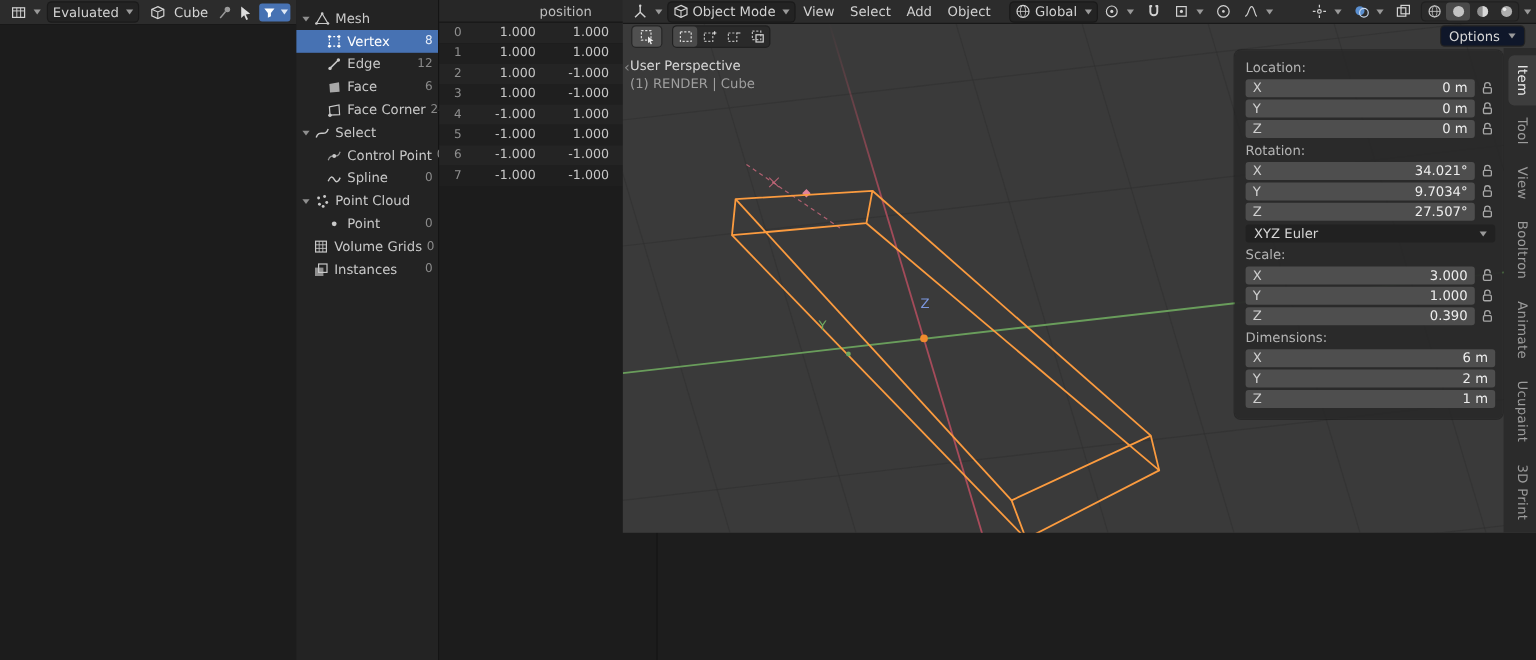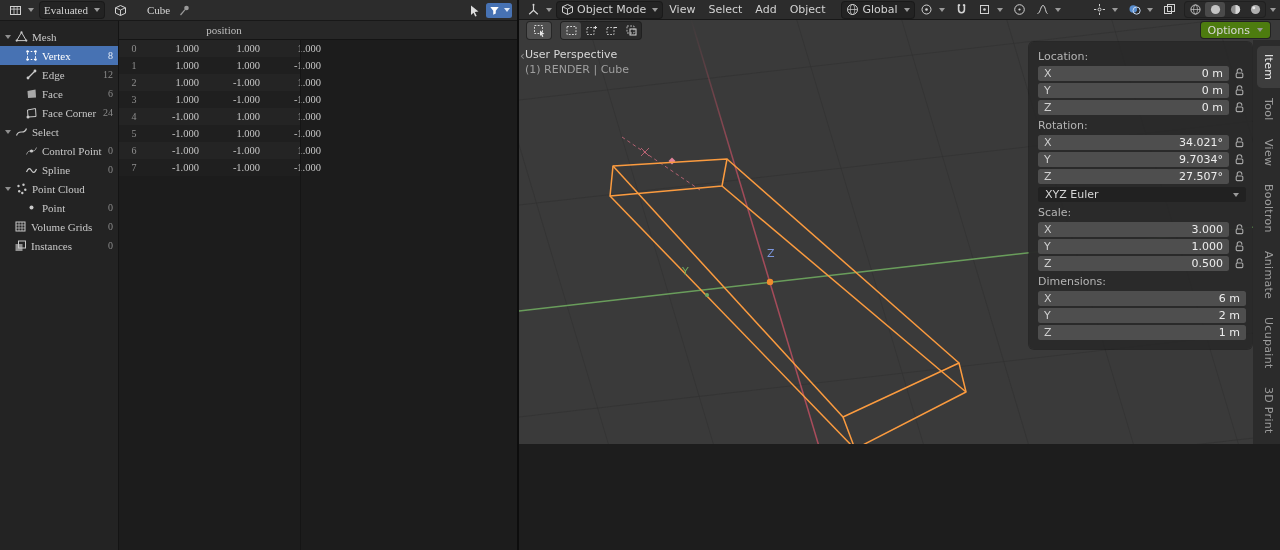--- a/index.html
+++ b/index.html
@@ -9,25 +9,25 @@
 button{font:inherit;color:inherit;background:none;border:none;padding:0;cursor:default;}
 .spacer{flex:1;}
 .ic{width:13px;height:13px;flex:0 0 auto;display:block;}
 .caret{width:0;height:0;border-left:3px solid transparent;border-right:3px solid transparent;border-top:4px solid #9a9a9a;display:inline-block;margin-left:3px;flex:0 0 auto;}
 .tri{width:0;height:0;display:inline-block;flex:0 0 auto;}
 .tri.down{border-left:3.5px solid transparent;border-right:3.5px solid transparent;border-top:4.5px solid #c0c0c0;}
 .tri.right{border-top:3.5px solid transparent;border-bottom:3.5px solid transparent;border-left:4.5px solid #c0c0c0;}
 .tri.small{border-left-width:3px;border-right-width:3px;border-top-width:4px;border-top-color:#8f8f8f;}
 
 
-.spreadsheet{position:absolute;left:0;top:0;width:517px;height:550px;background:#1c1c1c;border-right:2px solid #0d0d0d;display:flex;flex-direction:column;font-family:Liberation Serif, serif;}
+.spreadsheet{position:absolute;left:0;top:0;width:517px;height:550px;background:#1c1c1c;border-right:2px solid #0d0d0d;display:flex;}
 .ss-header{height:20px;flex:0 0 20px;background:#2c2c2c;border-bottom:1px solid #181818;display:flex;align-items:center;gap:2px;padding:0 5px;}
 .hbtn{display:flex;align-items:center;gap:3px;padding:1px 4px;border-radius:3px;height:16px;color:#d2d2d2;}
 .pill{background:#232323;box-shadow:0 0 0 1px #1a1a1a;}
-.ss-crumb{display:flex;align-items:center;gap:20px;margin-left:8px;color:#d6d6d6;}
+.ss-crumb{display:flex;align-items:center;gap:7px;margin-left:8px;color:#d6d6d6;}
 .filter-btn{width:26px;height:15px;background:#4772b3;border-radius:2.5px;display:flex;align-items:center;justify-content:center;gap:1px;margin-left:3px;}
 .filter-btn .caret{border-top-color:#dfe8f5;}
 .ss-body{flex:1;display:flex;min-height:0;}
 .ss-tree{width:118px;flex:0 0 118px;background:#232323;border-right:1px solid #141414;padding-top:6px;}
 .tree-item{height:19px;display:flex;align-items:center;gap:4px;padding:0 5px;color:#c9c9c9;white-space:nowrap;}
 .tree-item.child{padding-left:25px;}
 .tree-item.nochev{padding-left:14px;}
 .tree-item.selected{background:#4772b3;color:#fff;align-items:center;}
 .tree-count{margin-left:auto;color:#8a8a8a;font-size:10px;}
 .tree-item.selected .tree-count{color:#e4ebf7;}
@@ -46,21 +46,21 @@
 .vp-header{position:absolute;top:0;left:0;right:0;height:19px;background:#2c2c2c;border-bottom:1px solid #181818;display:flex;align-items:center;padding:0 4px;gap:1px;z-index:20;}
 .menu{padding:0 6px;line-height:19px;color:#d2d2d2;}
 .hgroup{display:flex;align-items:center;gap:2px;margin-left:10px;}
 .scene{position:absolute;left:0;top:19px;width:761px;height:531px;z-index:1;}
 .vp-toolbar{position:absolute;top:22px;left:8px;display:flex;gap:10px;align-items:center;z-index:6;}
 .tool-btn{width:24px;height:17px;background:#3d3d3d;border-radius:3px;display:flex;align-items:center;justify-content:center;box-shadow:0 0 0 1px #262626;}
 .tool-btn.activetool{background:#505050;}
 .tool-group{display:flex;background:#2a2a2a;border-radius:3px;box-shadow:0 0 0 1px #202020;}
 .tool-group .tool-btn{background:transparent;box-shadow:none;width:20px;}
 .tool-group .tool-btn.sel{background:#4a4a4a;border-radius:3px;}
-.options-btn{position:absolute;top:22px;right:10px;height:16px;background:#4d7c0f;border-radius:3px;display:flex;align-items:center;gap:4px;padding:0 7px;color:#d8d8d8;z-index:7;box-shadow:0 0 0 1px #222;}
+.options-btn{position:absolute;top:22px;right:10px;height:16px;background:#0f172a;border-radius:3px;display:flex;align-items:center;gap:4px;padding:0 7px;color:#d8d8d8;z-index:7;box-shadow:0 0 0 1px #222;}
 .vp-text1{position:absolute;left:6px;top:48px;color:#d8d8d8;z-index:4;}
 .vp-text2{position:absolute;left:6px;top:63px;color:#9f9f9f;z-index:4;}
 .expand-arrow{position:absolute;left:1px;top:50px;color:#8b8b8b;z-index:4;font-size:12px;line-height:12px;}
 
 
 .npanel{position:absolute;top:42px;right:28px;width:208px;background:rgba(41,41,41,.97);border-radius:5px;padding:4px 6px 7px 9px;z-index:10;box-shadow:0 0 0 1px rgba(0,0,0,.3);}
 .panel-head{display:flex;align-items:center;gap:5px;height:19px;color:#dedede;}
 .grip{margin-left:auto;width:16px;height:8px;opacity:.55;background-image:radial-gradient(#b5b5b5 1px,transparent 1.2px);background-size:4px 4px;}
 .f-label{color:#b4b4b4;margin:4px 0 3px;}
 .frow{display:flex;align-items:center;gap:4px;margin-bottom:2px;}
@@ -578,21 +578,21 @@
           <span class="val">1.000</span>
         </div>
         <svg class="lock" viewBox="0 0 13 13">
             <path d="M4.2 6V4.1a2.3 2.3 0 0 1 4.6 0v.6" fill="none" stroke="currentColor" stroke-width="1.1"></path>
             <rect x="3.2" y="6" width="6.6" height="4.6" rx="1" fill="none" stroke="currentColor" stroke-width="1.1"></rect>
           </svg>
       </div>
       <div class="frow">
         <div class="field">
           <span class="axis">Z</span>
-          <span class="val">0.500</span>
+          <span class="val">0.390</span>
         </div>
         <svg class="lock" viewBox="0 0 13 13">
             <path d="M4.2 6V4.1a2.3 2.3 0 0 1 4.6 0v.6" fill="none" stroke="currentColor" stroke-width="1.1"></path>
             <rect x="3.2" y="6" width="6.6" height="4.6" rx="1" fill="none" stroke="currentColor" stroke-width="1.1"></rect>
           </svg>
       </div>
 
       <div class="f-label">Dimensions:</div>
       <div class="frow nolock">
         <div class="field">

